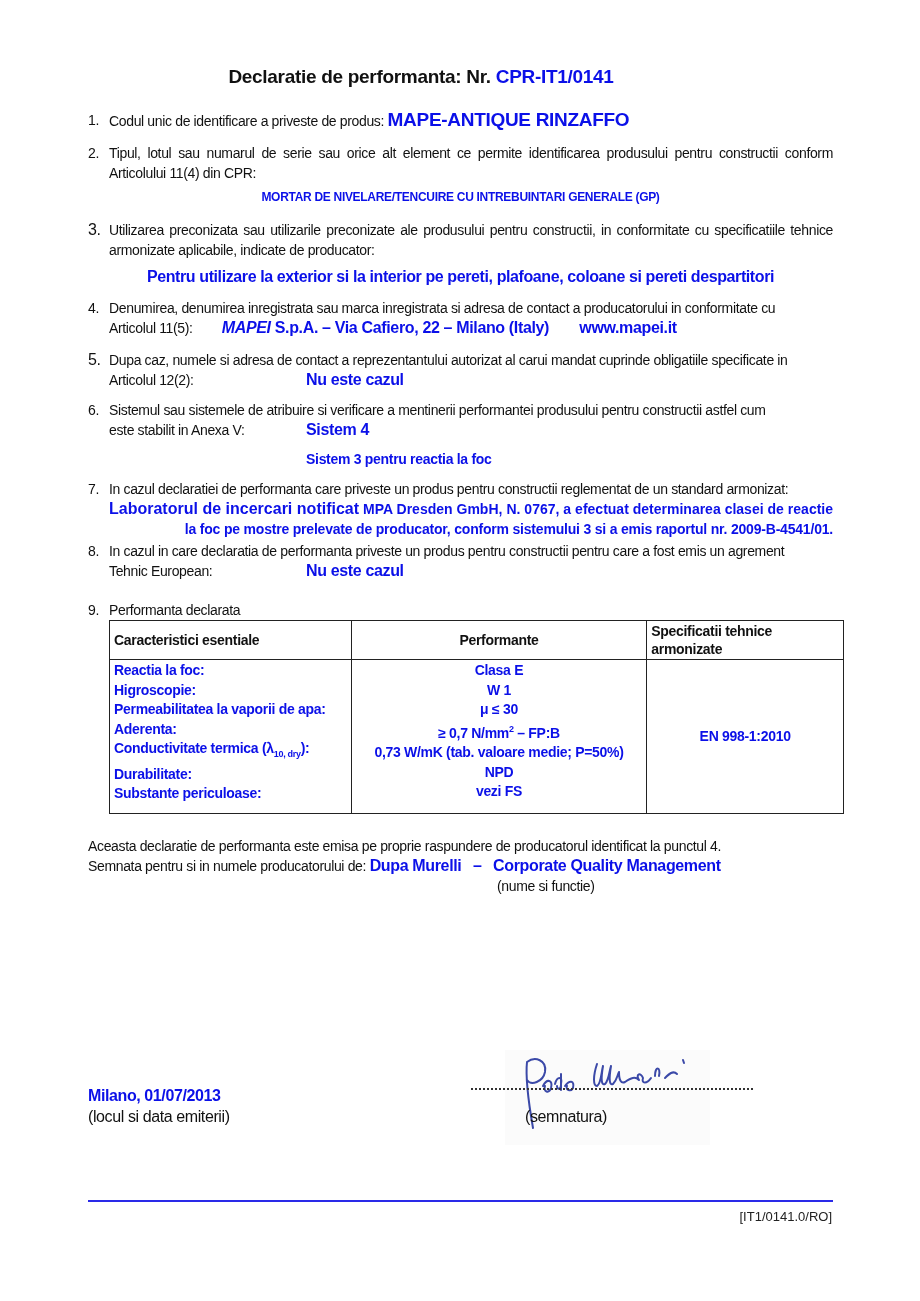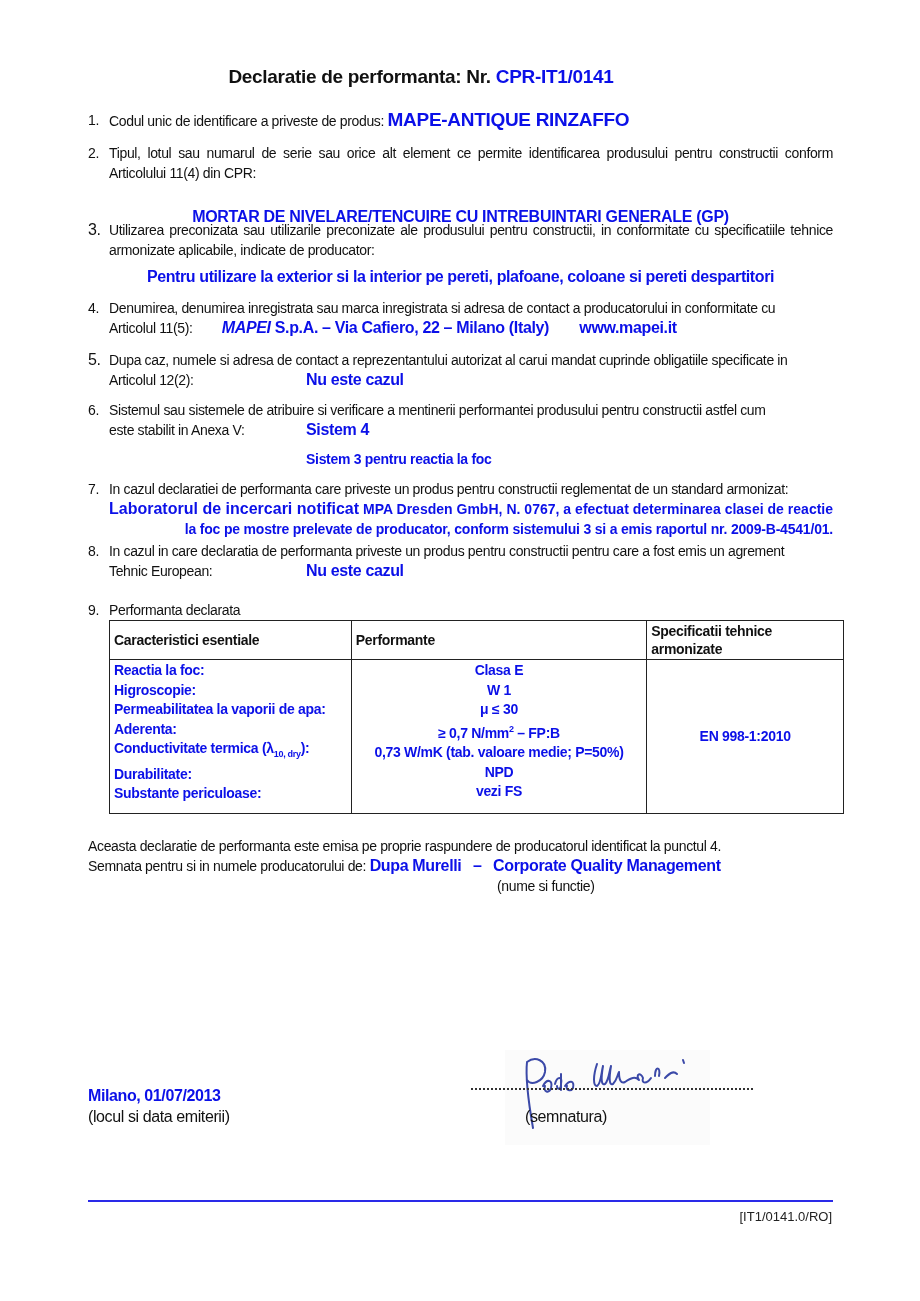--- a/index.html
+++ b/index.html
@@ -10,21 +10,21 @@
   .bold { font-weight: bold; }
   .title { left: 0; width: 772px; top: 66px; text-align: center; font-size: 19px; font-weight: bold; letter-spacing: -0.3px; margin-left: 35px; }
   .item { left: 88px; width: 745px; font-size: 14px; line-height: 20px; letter-spacing: -0.35px; }
   .num { position: absolute; left: 0; top: 0; }
   .txt { margin-left: 21px; text-align: justify; }
   .centered { left: 88px; width: 745px; text-align: center; }
   table.perf { position: absolute; left: 109px; top: 620px; width: 735px; border-collapse: collapse; font-size: 14px; letter-spacing: -0.3px; }
   table.perf td { border: 1px solid #222; vertical-align: top; padding: 0 4px; }
   table.perf td.h { height: 38px; vertical-align: middle; font-weight: bold; line-height: 18px; }
   table.perf td.body { height: 152px; line-height: 19.6px; padding-top: 1px; }
-  .c1 { width: 233px; } .c2 { width: 287px; } .c3 { width: 188px; }
+  .c1 { width: 233px; } .c2 { width: 287px; text-align: center; } .c3 { width: 188px; }
   .sig-line { left: 471px; top: 1086px; width: 282px; border-bottom: 2px dotted #333; height: 2px; }
   .footer-rule { left: 88px; top: 1200px; width: 745px; height: 2px; background: #2a2ae8; }
   .footer-code { right: 88px; top: 1209px; font-size: 13px; color: #222; }
   sub { font-size: 9px; }
 </style>
 </head>
 <body>
 
 <div class="abs title">
   <span>Declaratie de performanta: Nr.</span>
@@ -36,21 +36,21 @@
   <div class="txt" style="text-align:left;">
     <span>Codul unic de identificare a priveste de produs:</span>
     <span class="blue bold" style="font-size:19px; letter-spacing:-0.3px;">MAPE-ANTIQUE RINZAFFO</span>
   </div>
 </div>
 
 <div class="abs item" style="top:143px;">
   <span class="num">2.</span>
   <div class="txt">Tipul, lotul sau numarul de serie sau orice alt element ce permite identificarea produsului pentru constructii conform Articolului 11(4) din CPR:</div>
 </div>
-<div class="abs centered blue bold" style="top:190px; font-size:16px; letter-spacing:-0.3px;margin-top:18px;">MORTAR DE NIVELARE/TENCUIRE CU INTREBUINTARI GENERALE (GP)</div>
+<div class="abs centered blue bold" style="top:190px; font-size:12px; letter-spacing:-0.3px;">MORTAR DE NIVELARE/TENCUIRE CU INTREBUINTARI GENERALE (GP)</div>
 
 <div class="abs item" style="top:220px;">
   <span class="num" style="font-size:16px;">3.</span>
   <div class="txt">Utilizarea preconizata sau utilizarile preconizate ale produsului pentru constructii, in conformitate cu specificatiile tehnice armonizate aplicabile, indicate de producator:</div>
 </div>
 <div class="abs centered blue bold" style="top:268px; font-size:16px; letter-spacing:-0.4px;">Pentru utilizare la exterior si la interior pe pereti, plafoane, coloane si pereti despartitori</div>
 
 <div class="abs item" style="top:298px;">
   <span class="num">4.</span>
   <div class="txt">Denumirea, denumirea inregistrata sau marca inregistrata si adresa de contact a producatorului in conformitate cu</div>

